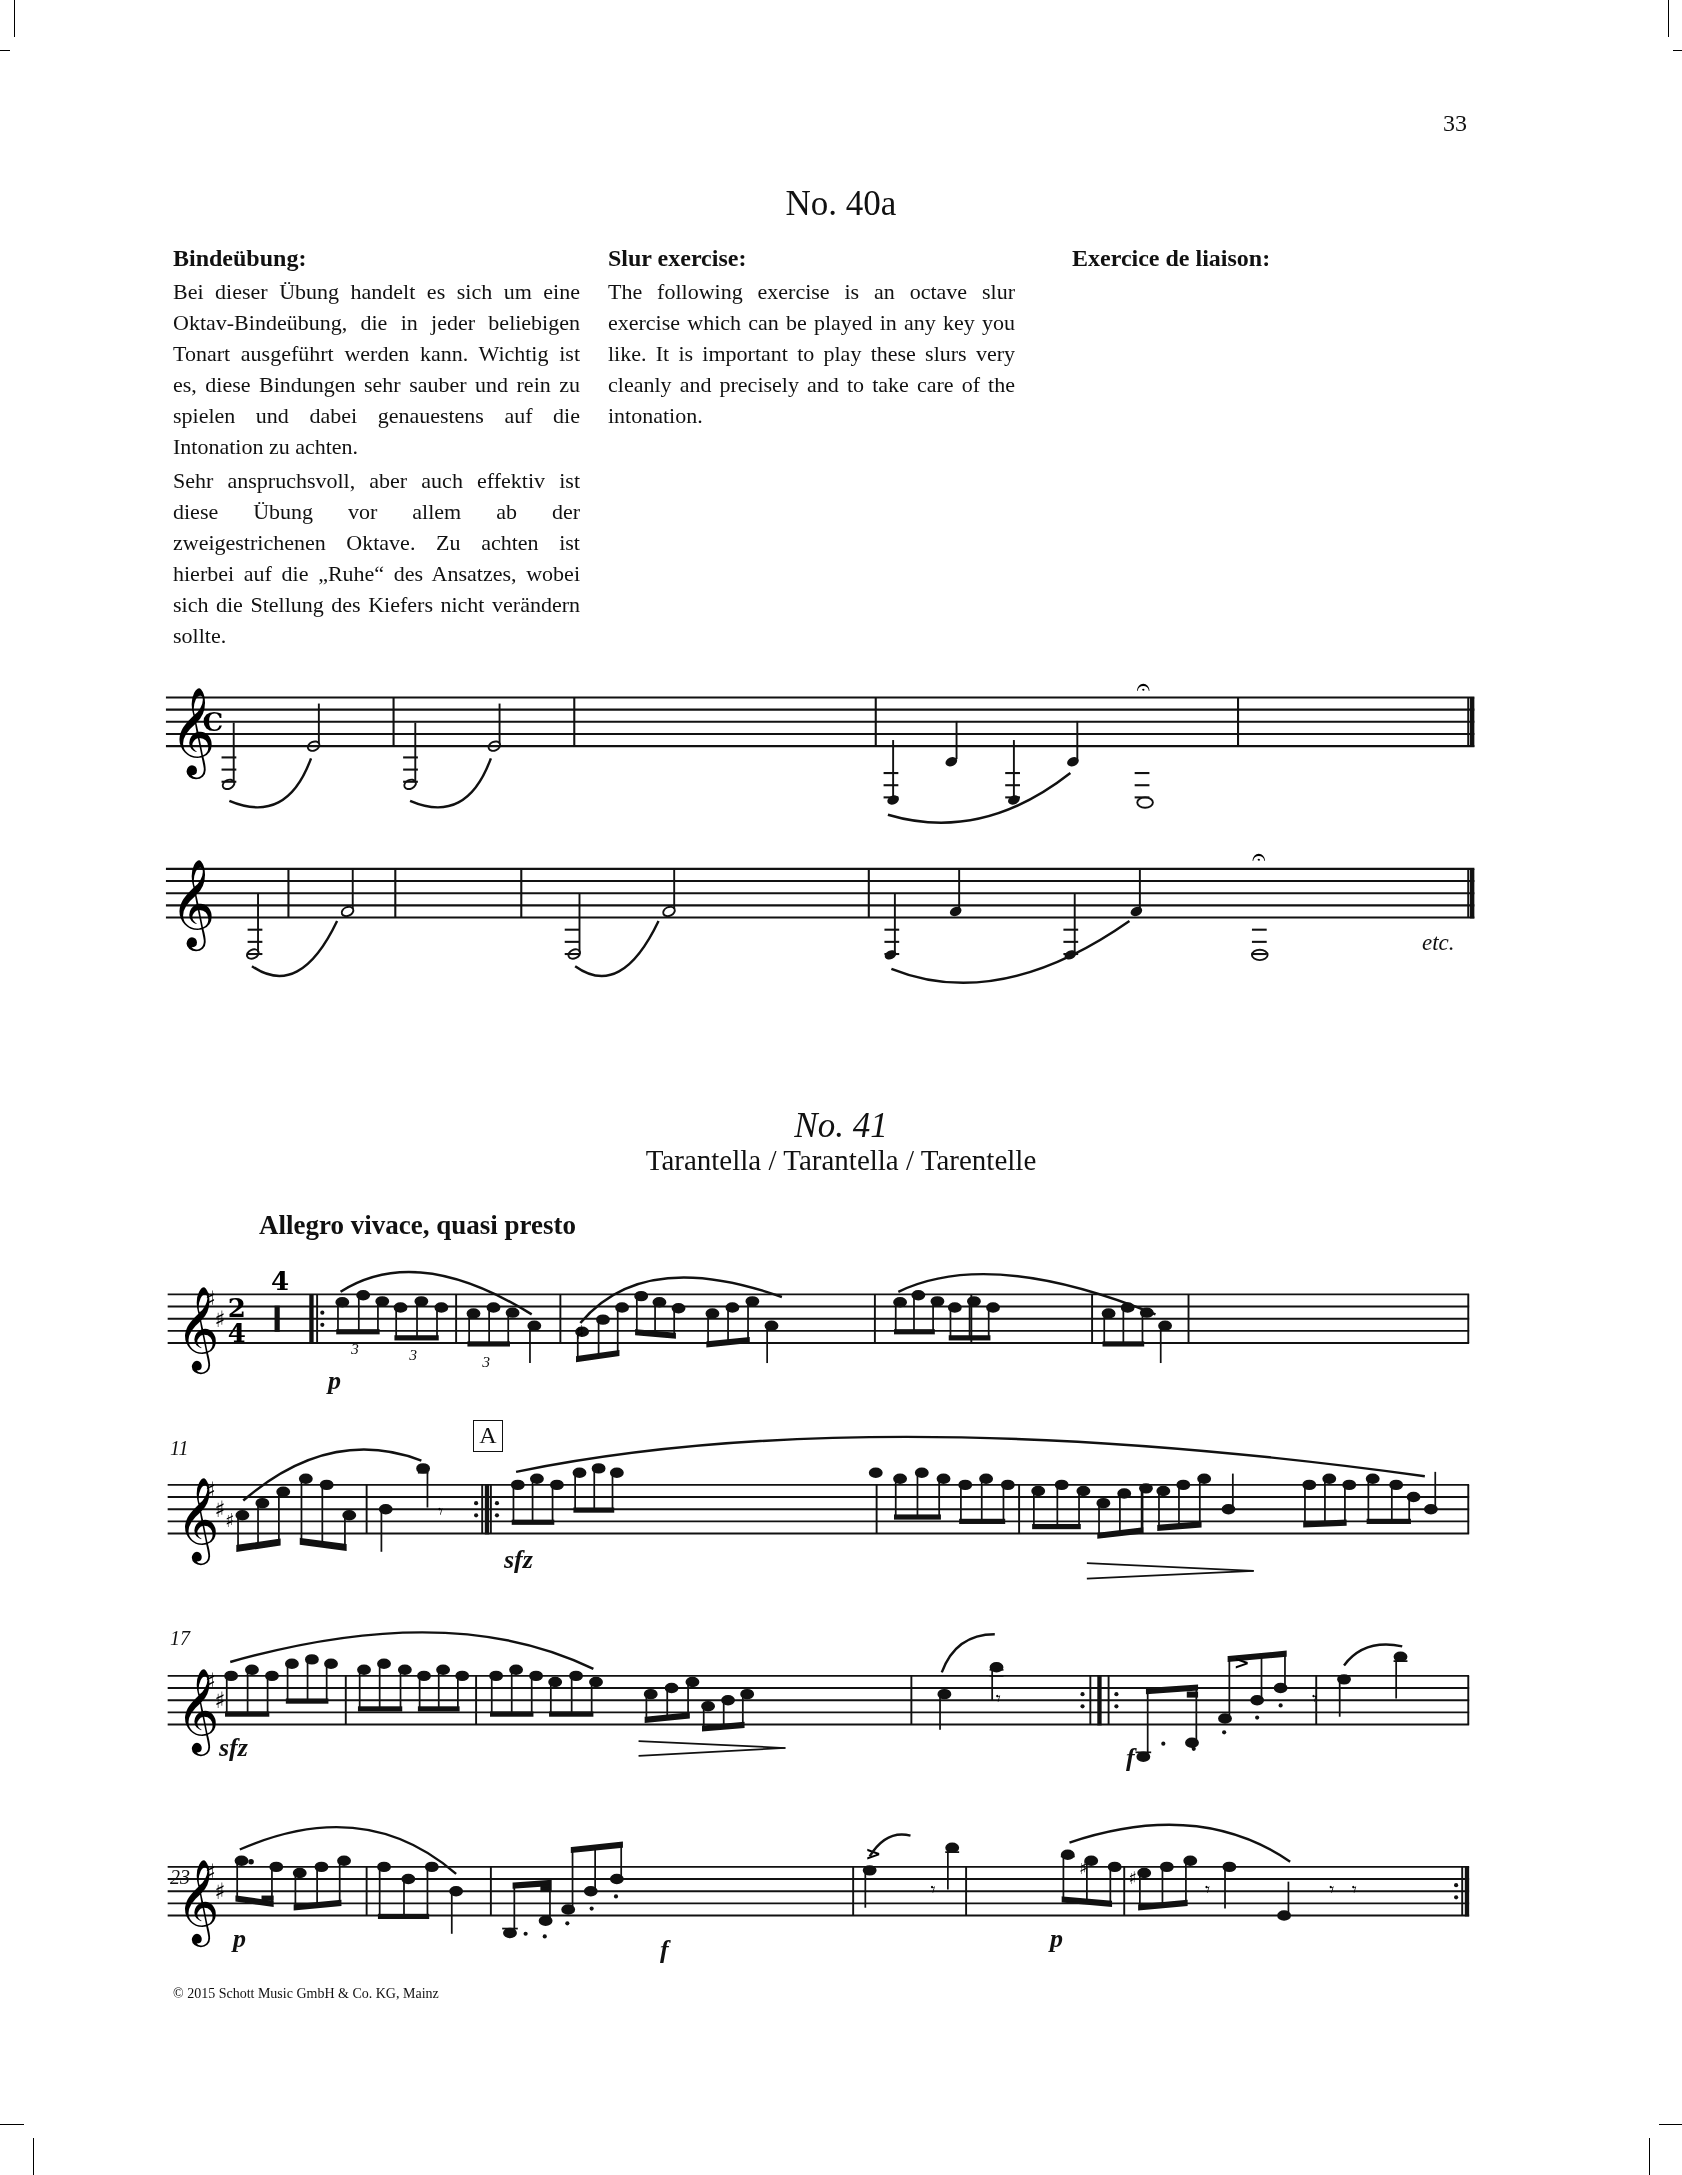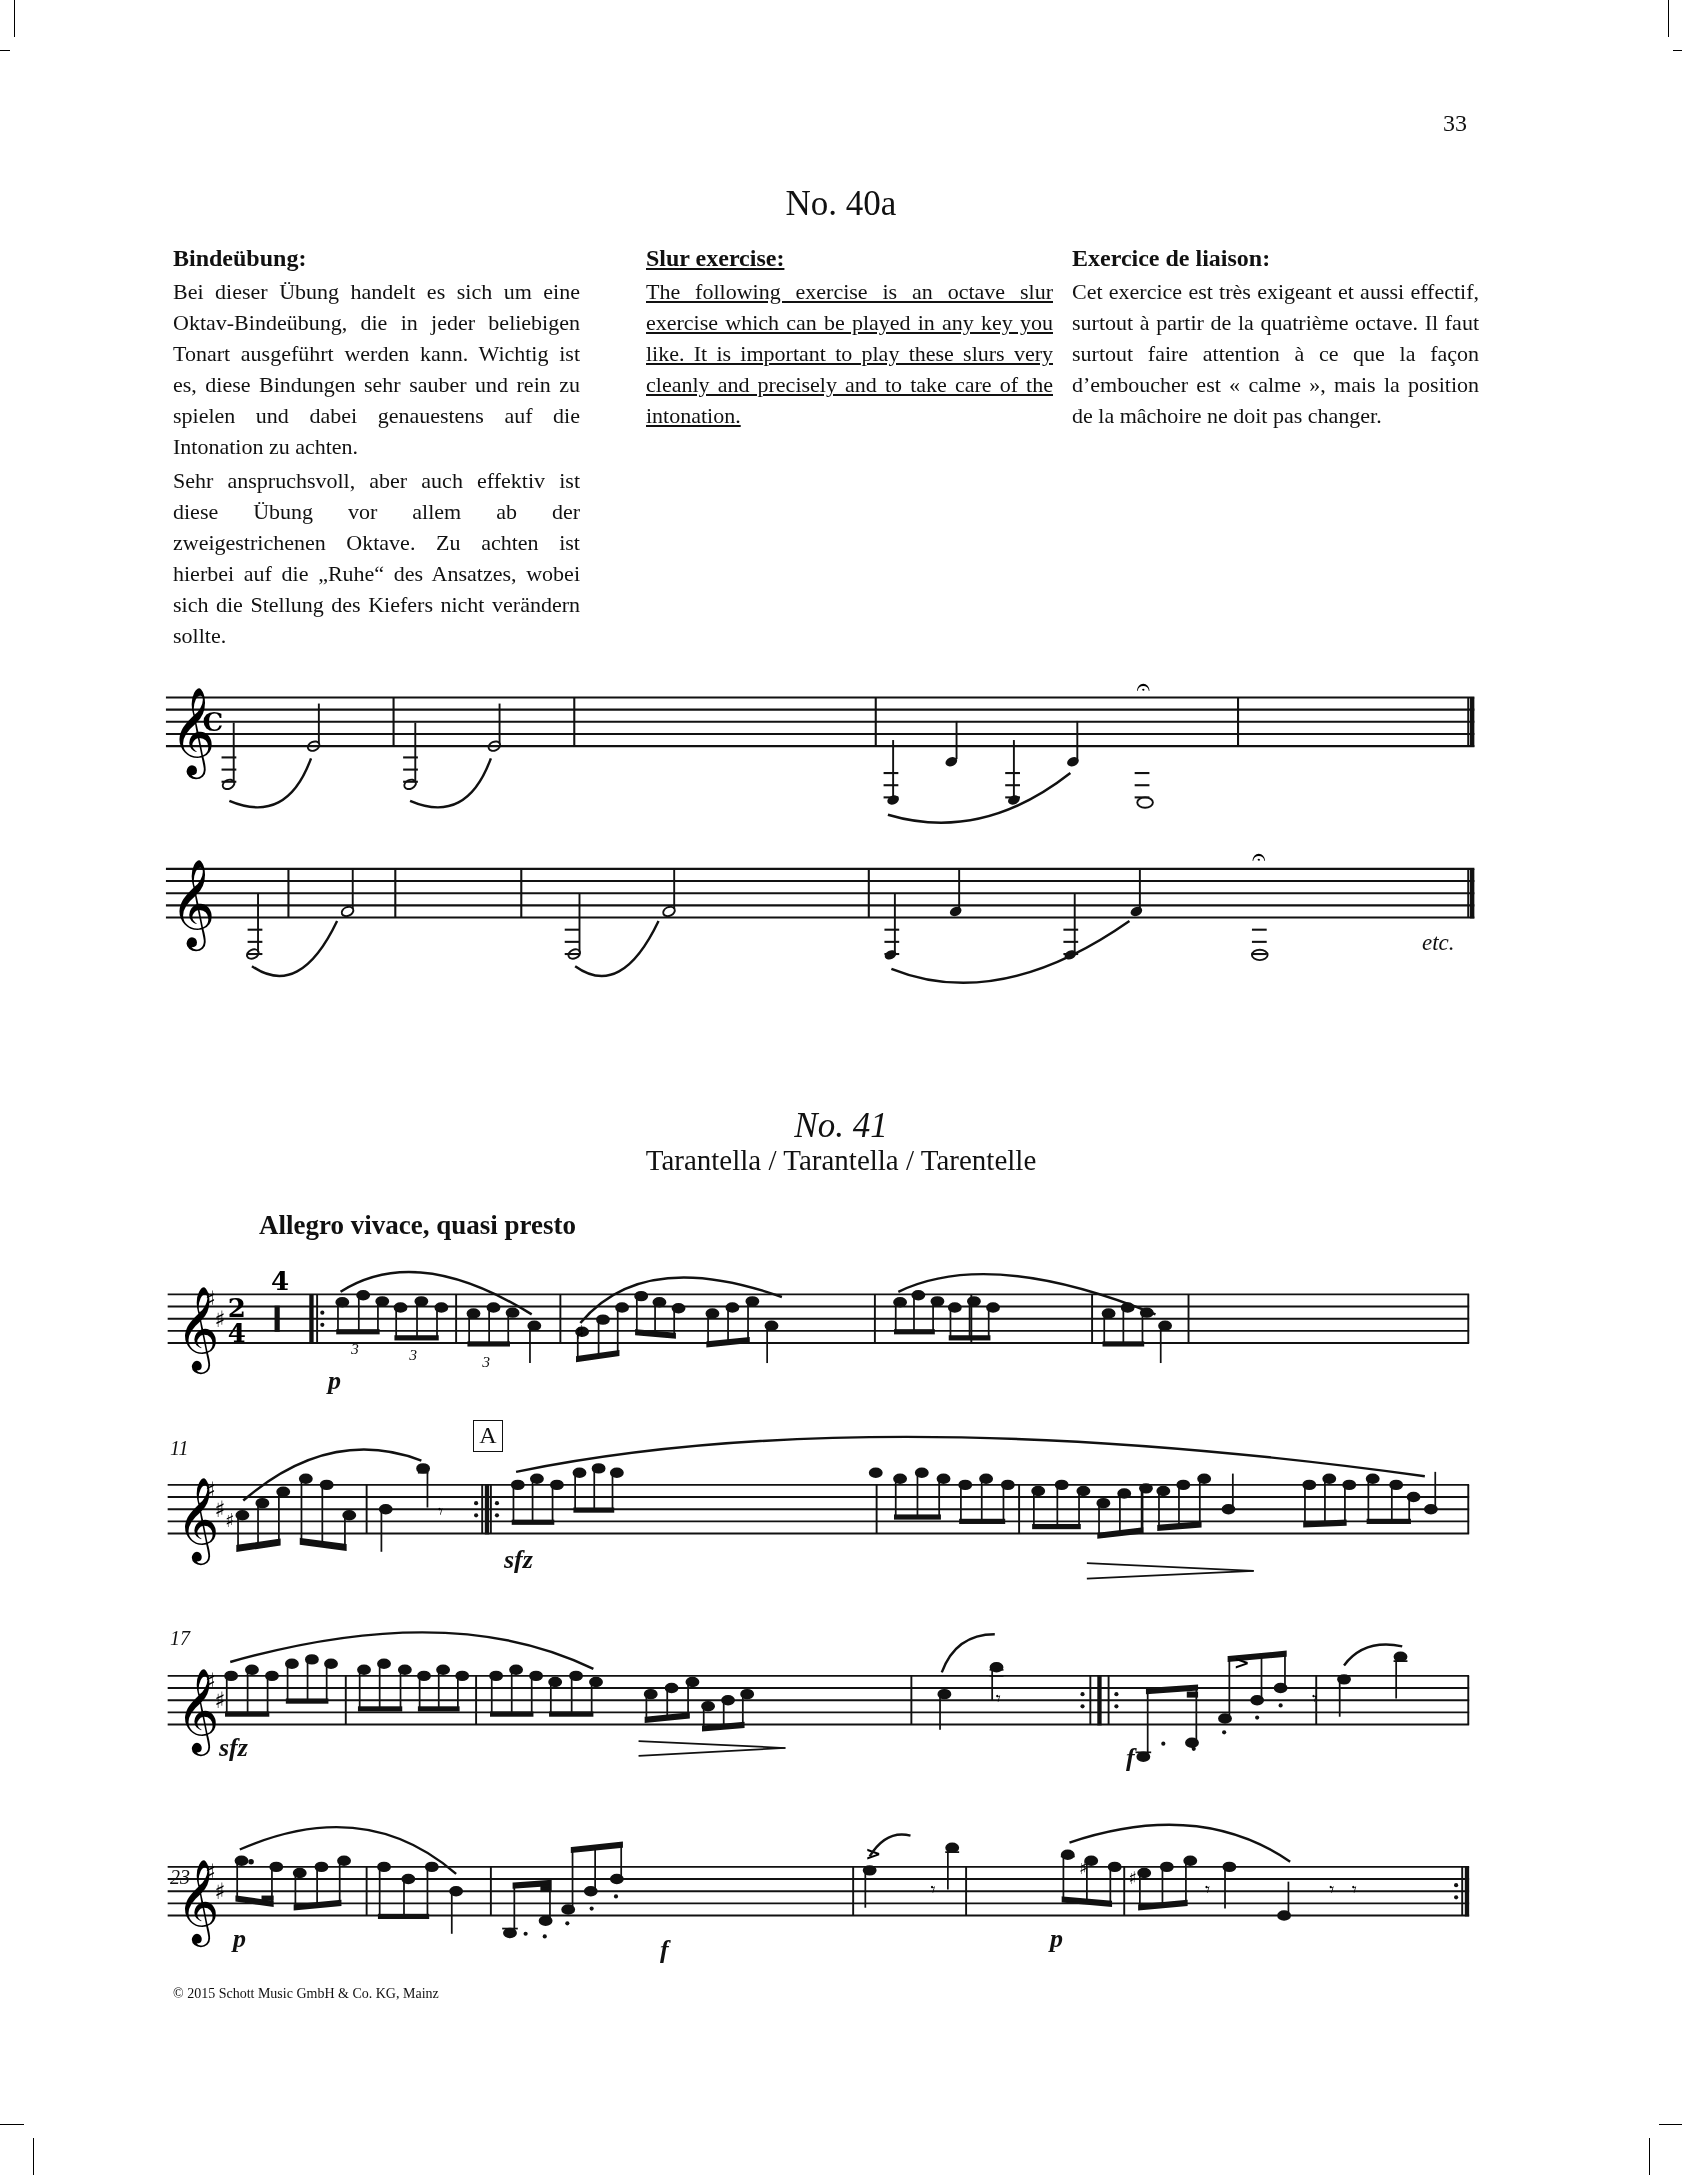--- a/index.html
+++ b/index.html
@@ -38,27 +38,26 @@
 
 <div class="page-number">33</div>
 
 <div class="piece-title" style="top:184px;text-align:center;">No. 40a</div>
 
 <div class="col" style="left:173px;">
   <h3>Bindeübung:</h3>
   <p>Bei dieser Übung handelt es sich um eine Oktav-Bindeübung, die in jeder beliebigen Tonart ausgeführt werden kann. Wichtig ist es, diese Bindungen sehr sauber und rein zu spielen und dabei genauestens auf die Intonation zu achten.</p>
   <p>Sehr anspruchsvoll, aber auch effektiv ist diese Übung vor allem ab der zweigestrichenen Oktave. Zu achten ist hierbei auf die „Ruhe“ des Ansatzes, wobei sich die Stellung des Kiefers nicht verändern sollte.</p>
 </div>
-<div class="col" style="left:646px;text-decoration:underline;">
+<div class="col" style="left:608px;">
   <h3>Slur exercise:</h3>
   <p>The following exercise is an octave slur exercise which can be played in any key you like. It is important to play these slurs very cleanly and precisely and to take care of the intonation.</p>
 </div>
 <div class="col" style="left:1072px;">
   <h3>Exercice de liaison:</h3>
-  <p>Cet exercice est très exigeant et aussi effectif, surtout à partir de la quatrième octave. Il faut surtout faire attention à ce que la façon d’emboucher est « calme », mais la position de la mâchoire ne doit pas changer.</p>
 </div>
 
 <div class="staff" style="top:660px;">
   <svg width="1682" height="174" viewBox="0 0 1936 200">
     <g stroke="#111" stroke-width="2.4">
       <line x1="191" y1="43" x2="1697" y2="43"></line>
         <line x1="191" y1="57" x2="1697" y2="57"></line>
       <line x1="191" y1="71" x2="1697" y2="71"></line>
         <line x1="191" y1="85" x2="1697" y2="85"></line>
       <line x1="191" y1="99" x2="1697" y2="99"></line>

